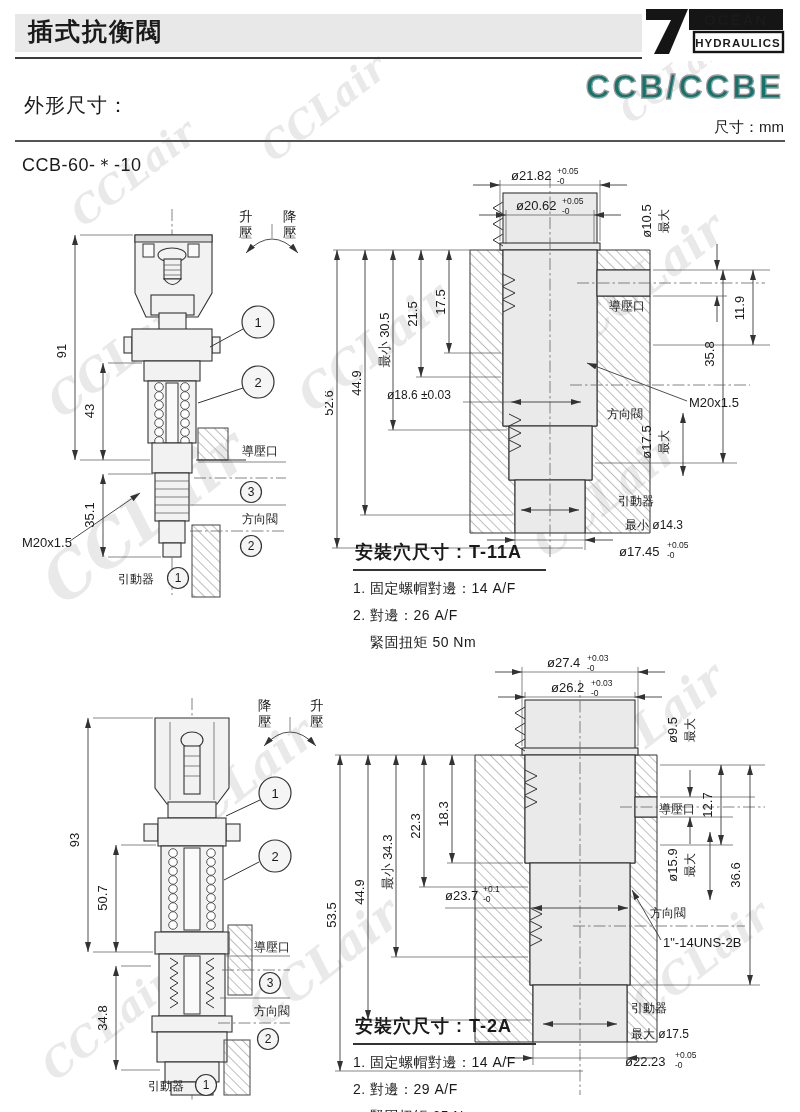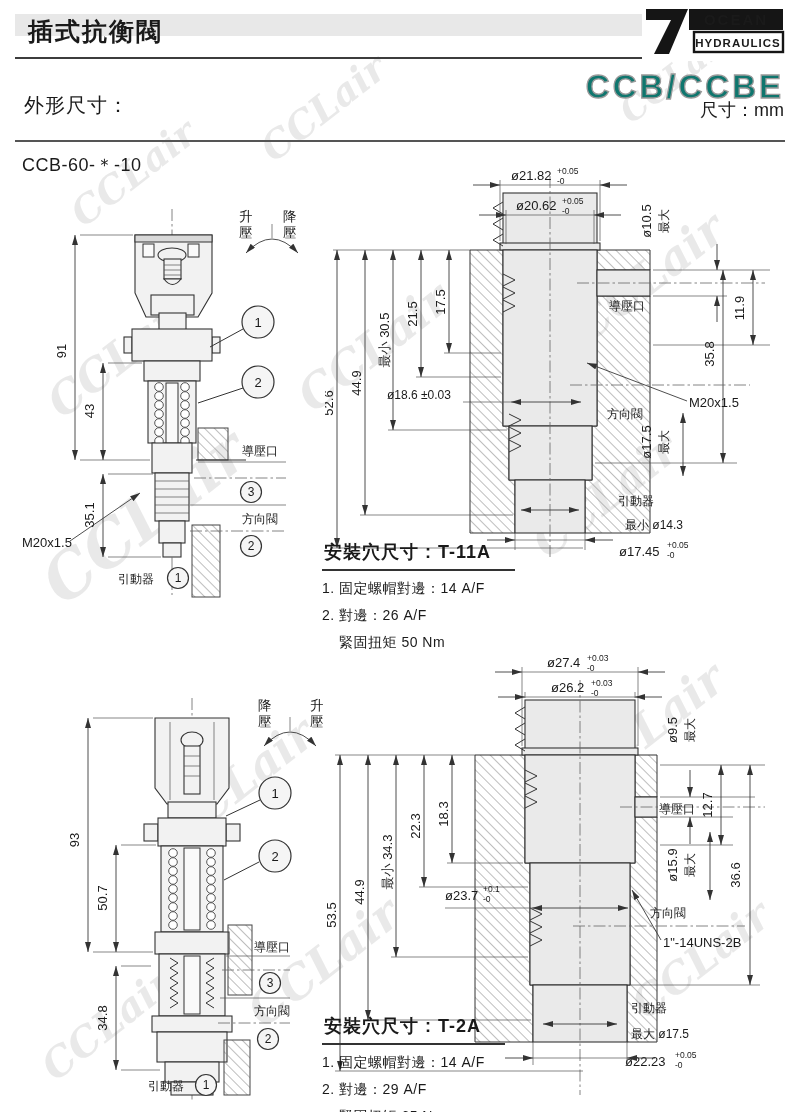--- a/index.html
+++ b/index.html
@@ -1,32 +1,32 @@
 <!DOCTYPE html>
 <html><head>
 <meta charset="utf-8">
 <style>
   html,body{margin:0;padding:0;background:#fff;}
   .page{position:relative;width:800px;height:1112px;background:#ffffff;overflow:hidden;
         font-family:"Liberation Sans","DejaVu Sans",sans-serif;color:#1a1a1a;}
   .wm{position:absolute;font-family:"DejaVu Serif",serif;font-style:italic;font-weight:bold;
       color:#cfcfcf;opacity:.45;transform:rotate(-38deg);white-space:nowrap;pointer-events:none;}
-  .titlebar{position:absolute;left:15px;top:14px;width:755px;height:22px;background:#e8e8e8;}
+  .titlebar{position:absolute;left:15px;top:14px;width:755px;height:38px;background:#e8e8e8;}
   .title{padding-left:13px;line-height:35px;font-size:25px;font-weight:bold;letter-spacing:2px;}
   .hr1{position:absolute;left:15px;top:57px;width:770px;height:2px;background:#3c3c3c;}
   .logo{position:absolute;right:14px;top:2px;background:#fff;padding:1px;text-decoration:underline;}
   .product-code{position:absolute;right:16px;top:68px;font-size:33px;font-weight:bold;
       letter-spacing:3px;color:#0f766e;text-align:right;-webkit-text-stroke:1.3px #9b9b9b;}
   .sec-head{position:absolute;left:24px;top:92px;font-size:20px;letter-spacing:1px;}
-  .units{position:absolute;right:16px;top:98px;font-size:18px;}
+  .units{position:absolute;right:16px;top:118px;font-size:15px;}
   .hr2{position:absolute;left:15px;top:140px;width:770px;height:1.5px;background:#555;}
   .model{position:absolute;font-size:18px;letter-spacing:.5px;}
   .vlabel{position:absolute;width:16px;font-size:13.5px;line-height:16px;text-align:left;
           word-break:break-all;}
-  .mnt{position:absolute;width:300px;}
+  .mnt{position:absolute;width:300px;margin-left:31px;}
   .mnt-title{font-size:18px;font-weight:bold;border-bottom:2px solid #333;display:inline-block;
              padding:0 24px 5px 2px;letter-spacing:1px;}
   .mnt-line{font-size:14px;margin-top:9px;letter-spacing:.5px;}
   .mnt-line.indent{margin-left:17px;}
   .drw{position:absolute;}
   
   .ol{fill:#f2f2f2;stroke:#333;stroke-width:1.1;}
   .rod{fill:#fafafa;stroke:#333;stroke-width:1;}
   .bore{fill:#eaeaea;stroke:#333;stroke-width:1.1;}
   .ln{stroke:#333;stroke-width:1;fill:none;}

